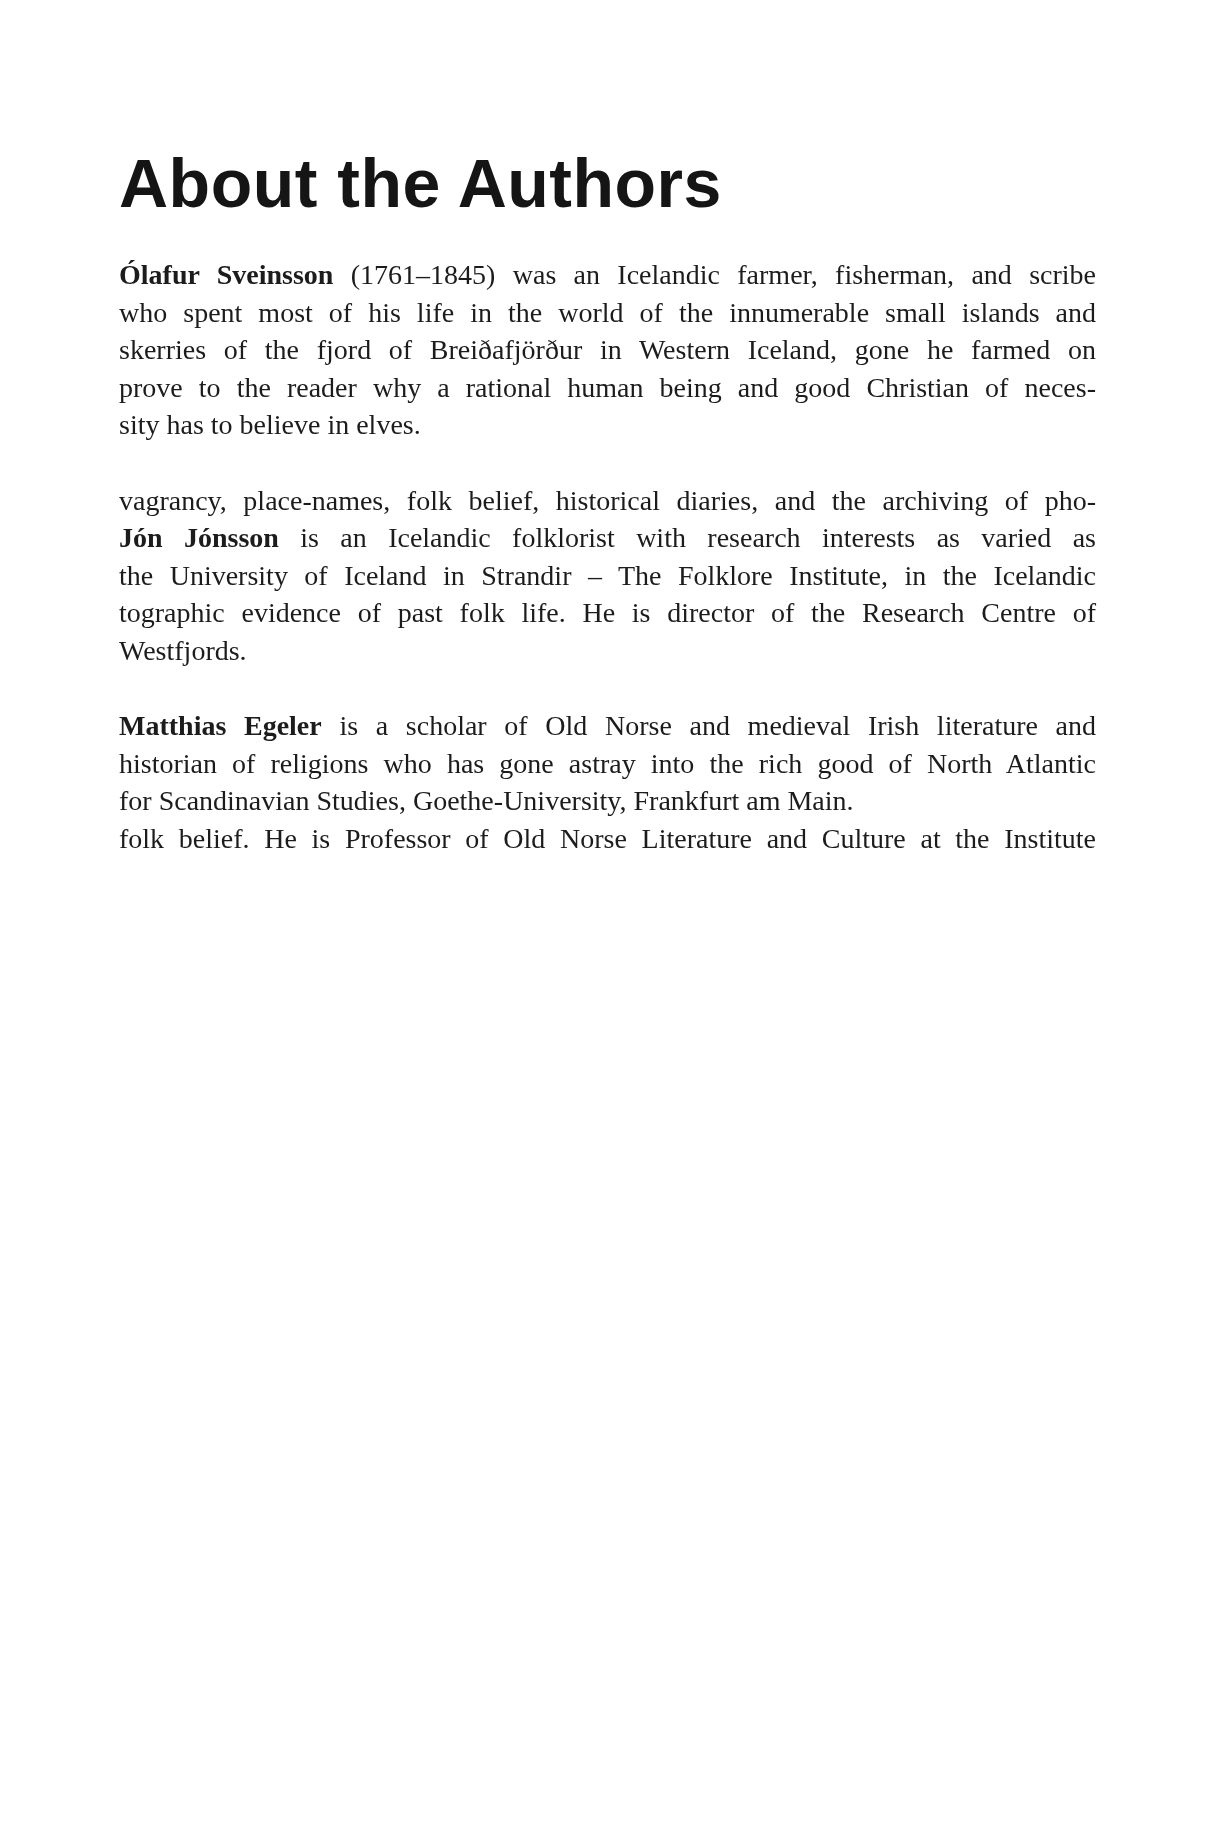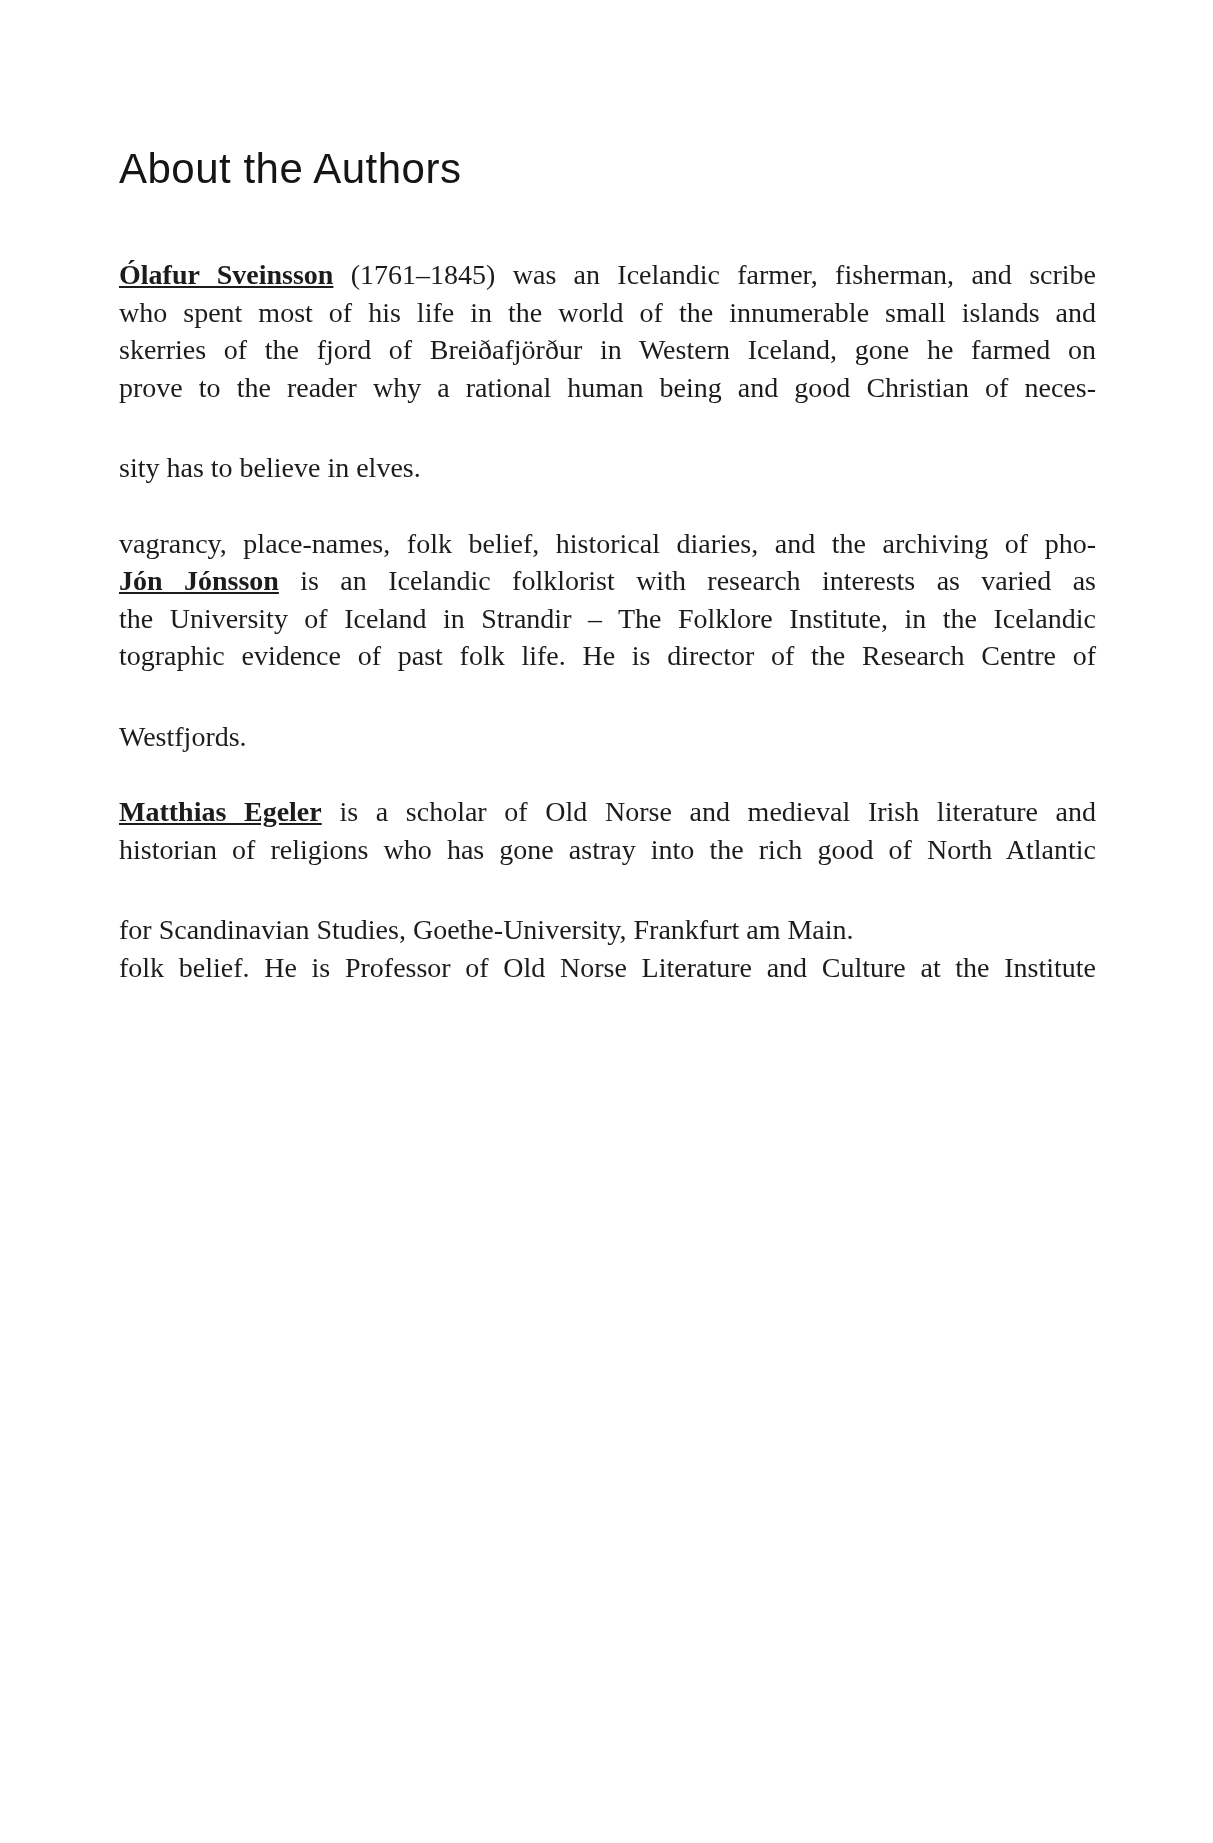--- a/index.html
+++ b/index.html
@@ -15,22 +15,22 @@
     overflow: hidden;
     font-family: "Liberation Serif", serif;
     color: #1c1c1c;
   }
   .title {
     position: absolute;
     left: 119px;
     top: 146px;
     margin: 0;
     font-family: "Liberation Sans", "DejaVu Sans", sans-serif;
-    font-weight: 400;
-    font-size: 42px;
+    font-weight: 700;
+    font-size: 68px;
     line-height: 1.1;
     letter-spacing: 0.5px;
     color: #151515;
   }
   .content {
     position: absolute;
     left: 119px;
     top: 256px;
     width: 977px;
   }
@@ -39,25 +39,23 @@
     font-size: 28px;
     line-height: 37.5px;
   }
   .line {
     text-align: justify;
     text-align-last: justify;
   }
   .line.last {
     text-align: left;
     text-align-last: left;
-    margin-top: 43px;
   }
   .author-name {
     font-weight: bold;
-    text-decoration: underline;
   }
 </style>
 </head>
 <body>
 
 <div class="page">
 
   <h1 class="title">About the Authors</h1>
 
   <div class="content">

